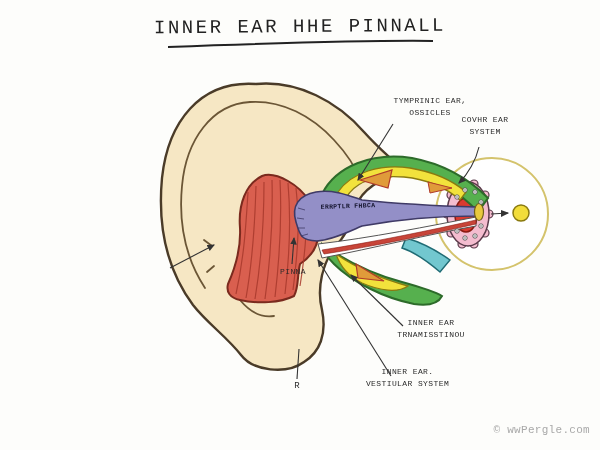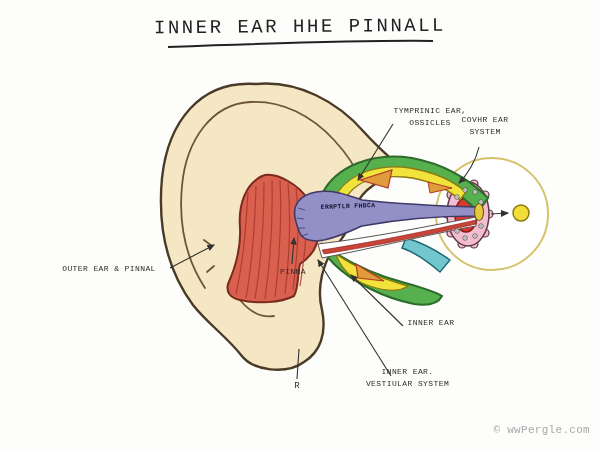--- a/index.html
+++ b/index.html
@@ -175,40 +175,40 @@
       <line x1="170" y1="268" x2="214" y2="245" marker-end="url(#ah)"></line>
       <line x1="292" y1="264" x2="294" y2="238" marker-end="url(#ah)"></line>
       <line x1="391" y1="376" x2="318" y2="260" marker-end="url(#ah)"></line>
       <line x1="403" y1="326" x2="351" y2="275" marker-end="url(#ah)"></line>
       <line x1="297" y1="379" x2="299" y2="349"></line>
     </g>
   </svg>
 
   <div class="title">INNER EAR HHE PINNALL</div>
 
-  <div class="lbl" style="left:371px;top:105px;width:118px;">
+  <div class="lbl" style="left:371px;top:95px;width:118px;">
     <span>TYMPRINIC EAR,</span>
     <span>OSSICLES</span>
   </div>
 
   <div class="lbl" style="left:445px;top:114px;width:80px;">
     <span>COVHR EAR</span>
     <span>SYSTEM</span>
   </div>
 
   <div class="lbl" style="left:38px;top:263px;width:142px;">
-    <span>OUTER EAR &amp; PINNAL</span>
   </div>
 
   <div class="lbl" style="left:270px;top:266px;width:46px;">
     <span>PINNA</span>
   </div>
 
   <div class="lbl" style="left:378px;top:317px;width:106px;">
     <span>INNER EAR</span>
+    <span>TRNAMISSTINOU</span>
   </div>
 
   <div class="lbl" style="left:350px;top:366px;width:115px;">
     <span>INNER EAR.</span>
     <span>VESTIULAR SYSTEM</span>
   </div>
 
   <div class="r-marker">R</div>
 
   <div class="tube-label">ERRPTLR FHBCA</div>

